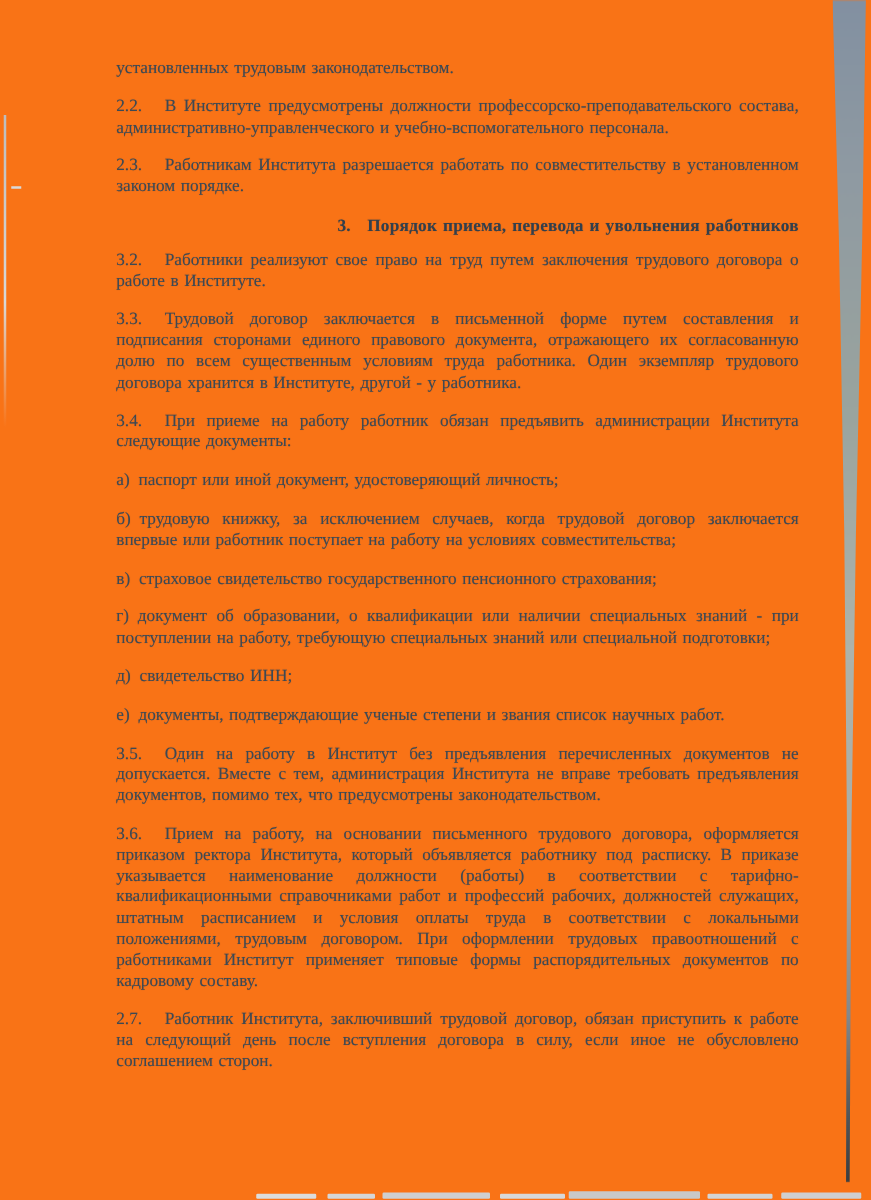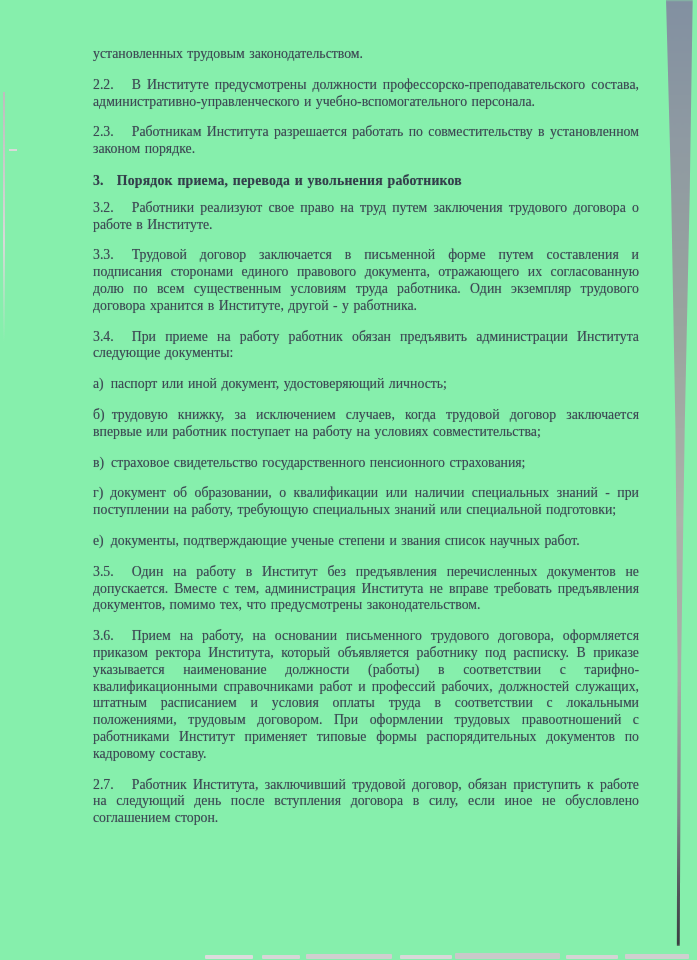--- a/index.html
+++ b/index.html
@@ -4,21 +4,21 @@
 <style>
   html, body {
     margin: 0;
     padding: 0;
     background: #ffffff;
   }
   .page {
     position: relative;
     width: 697px;
     height: 960px;
-    background: #86efac;
+    background: #f97316;
     overflow: hidden;
   }
   .text-block {
     position: absolute;
     left: 93px;
     top: 46px;
     width: 546px;
     font-family: "Liberation Serif", "DejaVu Serif", serif;
     font-size: 13.8px;
     line-height: 16.8px;
@@ -32,21 +32,21 @@
   }
   .para .num {
     margin-right: 18px;
   }
   .list-item .num {
     margin-right: 7px;
   }
   .heading {
     font-size: 13.8px;
     font-weight: bold;
-    text-align: left;
+    text-align: right;
     color: #333f4b;
     letter-spacing: 0.2px;
     margin: 15px 0 10px 0;
   }
   .heading .num {
     margin-right: 13px;
   }
   
   .scan-band {
     position: absolute;
@@ -161,20 +161,23 @@
     </p>
 
     <p class="para list-item">
       <span class="num">в)</span><span>страховое свидетельство государственного пенсионного страхования;</span>
     </p>
 
     <p class="para list-item">
       <span class="num">г)</span><span>документ об образовании, о квалификации или наличии специальных знаний - при поступлении на работу, требующую специальных знаний или специальной подготовки;</span>
     </p>
 
+    <p class="para list-item">
+      <span class="num">д)</span><span>свидетельство ИНН;</span>
+    </p>
 
     <p class="para list-item">
       <span class="num">е)</span><span>документы, подтверждающие ученые степени и звания список научных работ.</span>
     </p>
 
     <p class="para">
       <span class="num">3.5.</span><span>Один на работу в Институт без предъявления перечисленных документов не допускается. Вместе с тем, администрация Института не вправе требовать предъявления документов, помимо тех, что предусмотрены законодательством.</span>
     </p>
 
     <p class="para">

